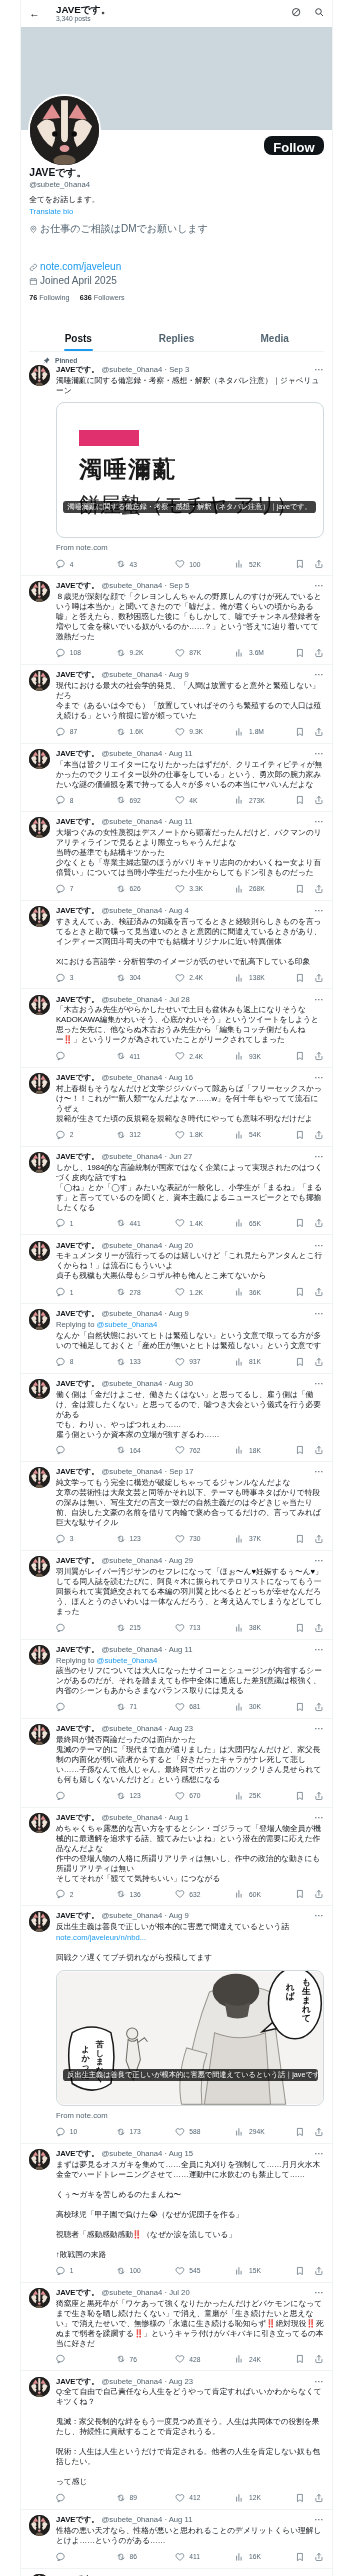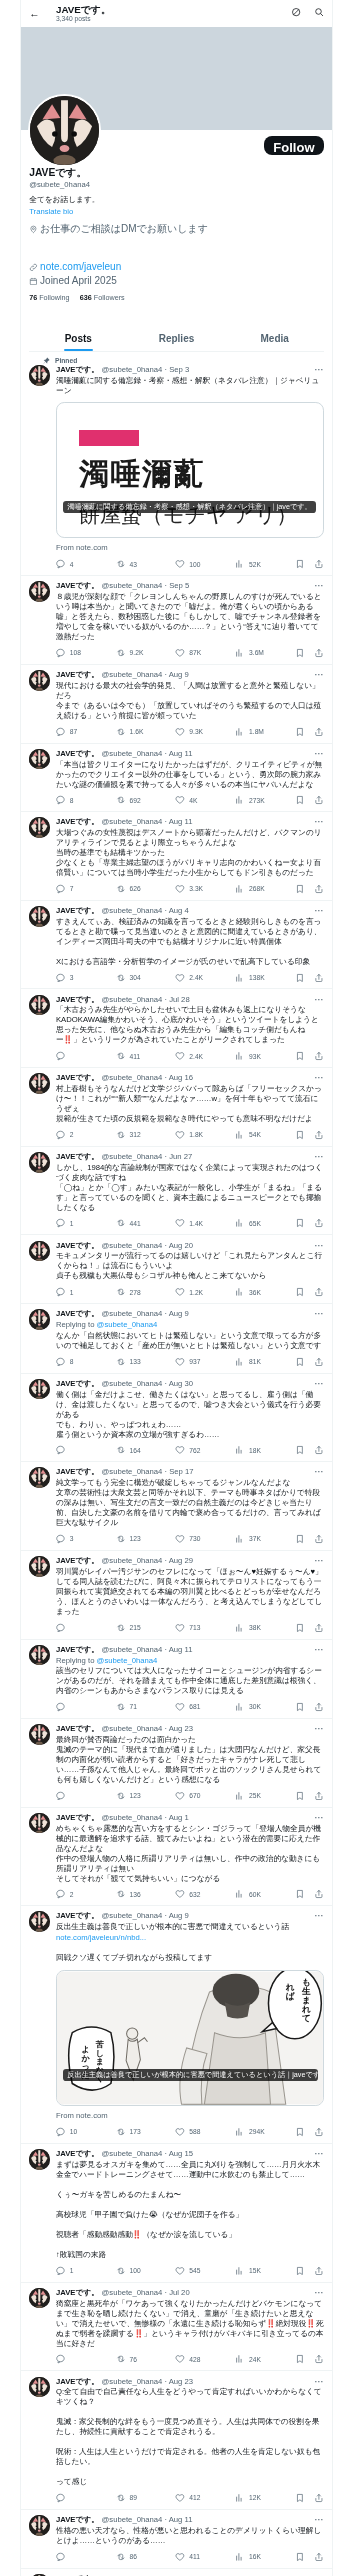--- a/index.html
+++ b/index.html
@@ -50,21 +50,21 @@
   .t-head{display:flex;align-items:baseline;gap:2.6px;font-size:7.7px;line-height:10.3px;}
   .t-name{font-weight:700;}
   .t-handle{color:#536471;}
   .t-more{margin-left:auto;color:#536471;font-weight:700;letter-spacing:0.5px;font-size:7.7px;}
   .t-replying{font-size:7.7px;color:#536471;margin-top:0.5px;line-height:10.3px;}
   .t-text{font-size:7.7px;line-height:10px;white-space:pre-wrap;word-break:break-word;margin-top:0.5px;}
   .t-link{display:block;font-size:7.7px;line-height:10.3px;margin-top:0.5px;}
   .t-text2{font-size:7.7px;line-height:10.3px;white-space:pre-wrap;margin-top:10.3px;}
   .card{margin-top:6.2px;border:0.5px solid #cfd9de;border-radius:8.2px;height:134px;position:relative;overflow:hidden;background:#fff;}
   .pink-block{width:60px;height:15.5px;background:#e0306e;margin:27px 0 0 22px;}
-  .card-title{font-size:30px;font-weight:800;color:#1a1a1a;margin:8.2px 0 0 22px;letter-spacing:1.5px;}
+  .card-title{font-size:23px;font-weight:800;color:#1a1a1a;margin:8.2px 0 0 22px;letter-spacing:1.5px;}
   .card-subtitle{font-size:21px;color:#242424;margin:6.2px 0 0 22px;}
   .card-overlay{position:absolute;left:6.2px;bottom:24px;background:rgba(0,0,0,0.75);color:#fff;font-size:7.2px;line-height:10.3px;padding:1px 4.1px;border-radius:3.1px;max-width:247px;white-space:nowrap;overflow:hidden;}
   .manga{position:absolute;inset:0;width:100%;height:100%;}
   .t-source{color:#536471;font-size:7.7px;margin-top:5.2px;line-height:10.3px;}
   .actions{display:flex;align-items:center;padding:5.7px 0 6.2px;color:#536471;}
   .action{flex:1;display:flex;align-items:center;gap:4.1px;font-size:6.7px;cursor:pointer;}
   .action svg{width:9.8px;height:9.8px;}
   .action-end{display:flex;gap:9.3px;align-items:center;}
   .action-end svg{width:9.8px;height:9.8px;}
 </style>

